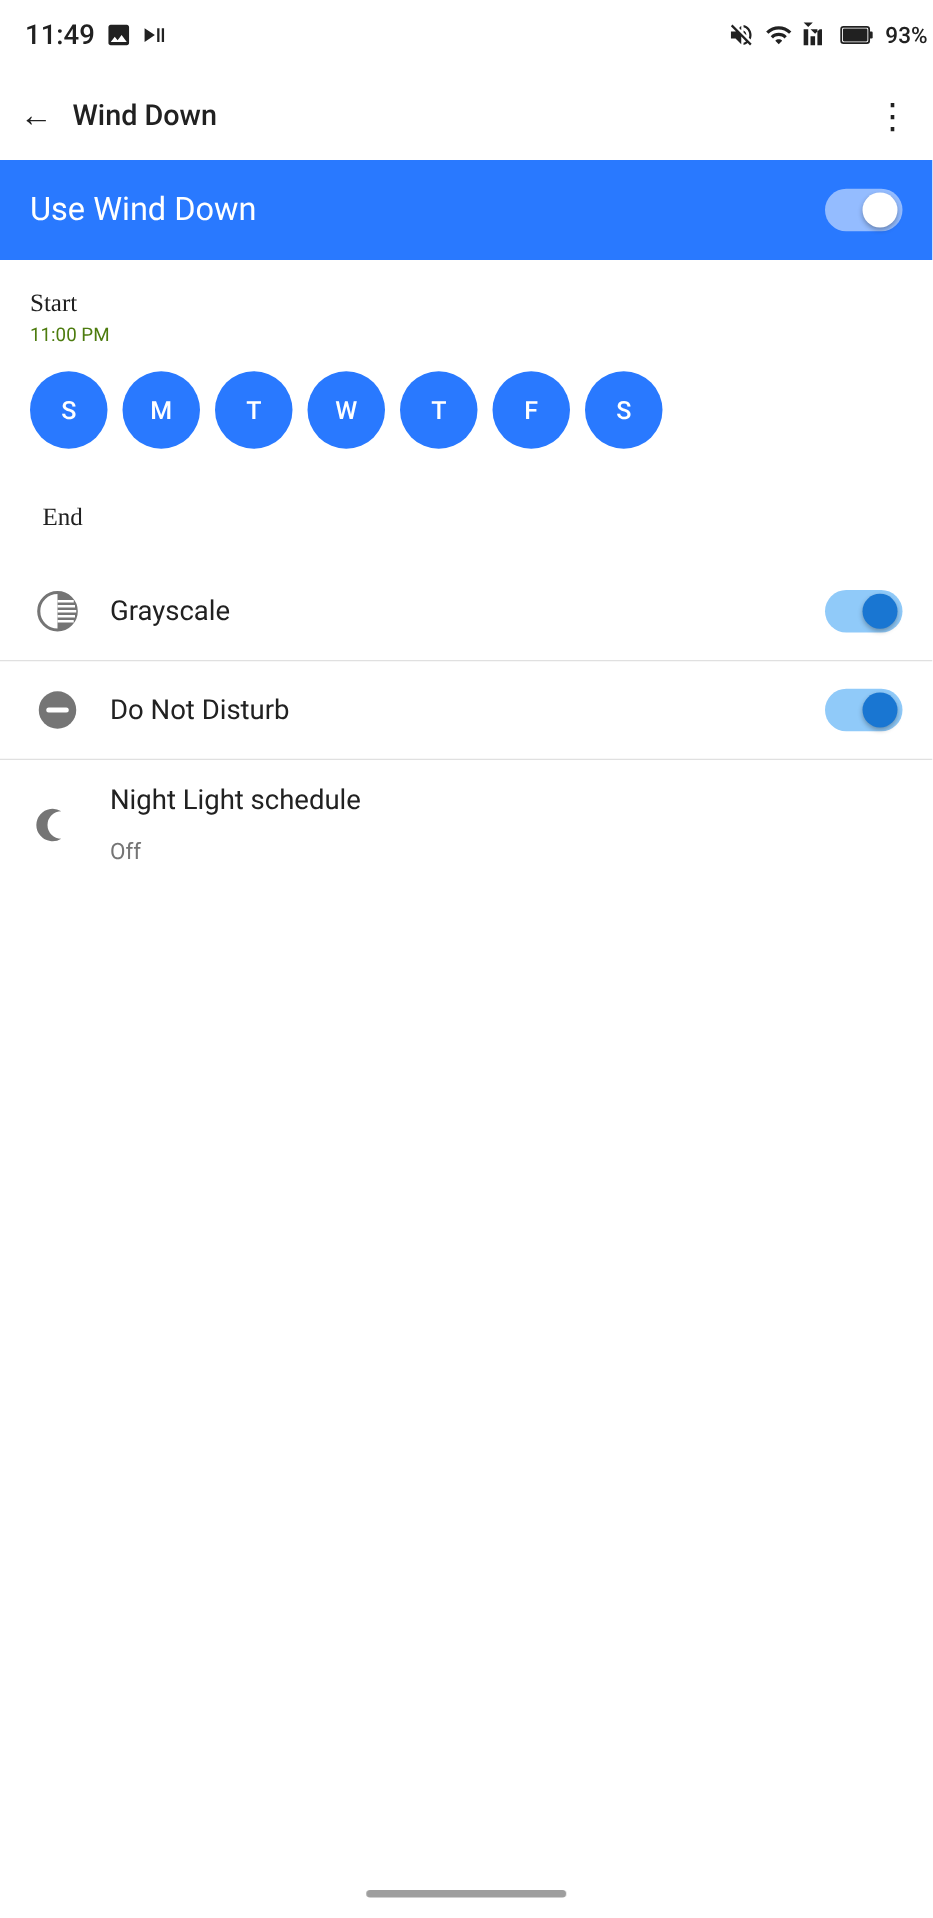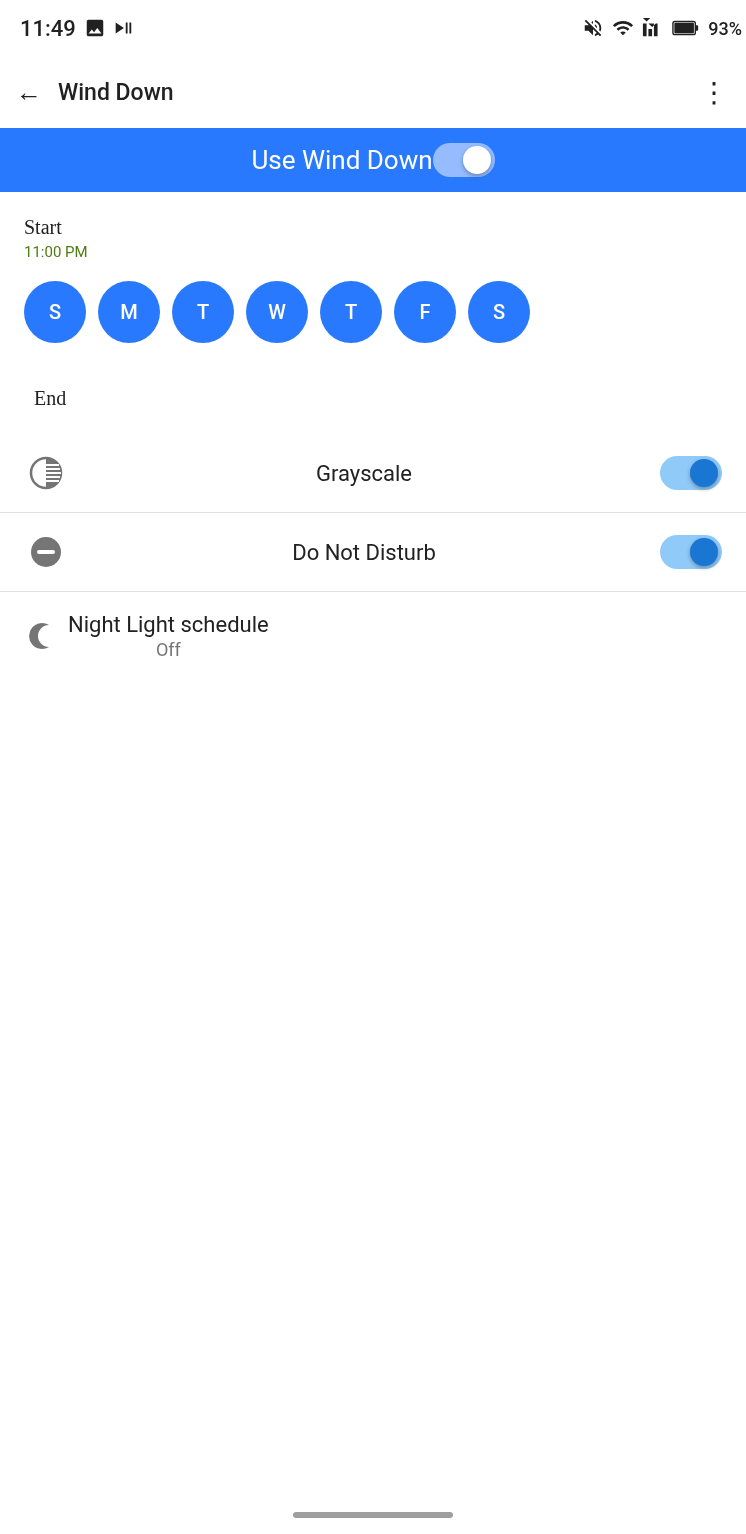--- a/index.html
+++ b/index.html
@@ -77,23 +77,23 @@
       color: #212121;
       cursor: pointer;
       letter-spacing: 2px;
     }
 
     
     .wind-down-banner {
       background: #2979FF;
       display: flex;
       align-items: center;
-      justify-content: center;
+      justify-content: space-between;
       padding: 0 24px;
-      height: 64px;
+      height: 80px;
     }
     .wind-down-banner-label {
       font-size: 26px;
       font-weight: 400;
       color: #fff;
     }
 
     
     .toggle-wrap {
       position: relative;
@@ -200,38 +200,38 @@
       height: 1px;
       background: #E0E0E0;
       margin: 0;
     }
 
     
     .setting-row {
       display: flex;
       align-items: center;
       padding: 20px 24px;
-      text-align: center;
+      gap: 20px;
     }
     .setting-icon-wrap {
       width: 44px;
       display: flex;
       align-items: center;
       justify-content: center;
       flex-shrink: 0;
     }
     .setting-text {
       flex: 1;
       font-size: 22px;
       color: #212121;
     }
     .setting-sub {
       font-size: 18px;
       color: #757575;
-      margin-top: 2px;
+      margin-top: 18px;
     }
 
     
     .grayscale-icon {
       width: 38px;
       height: 38px;
     }
 
     
     .dnd-icon {

